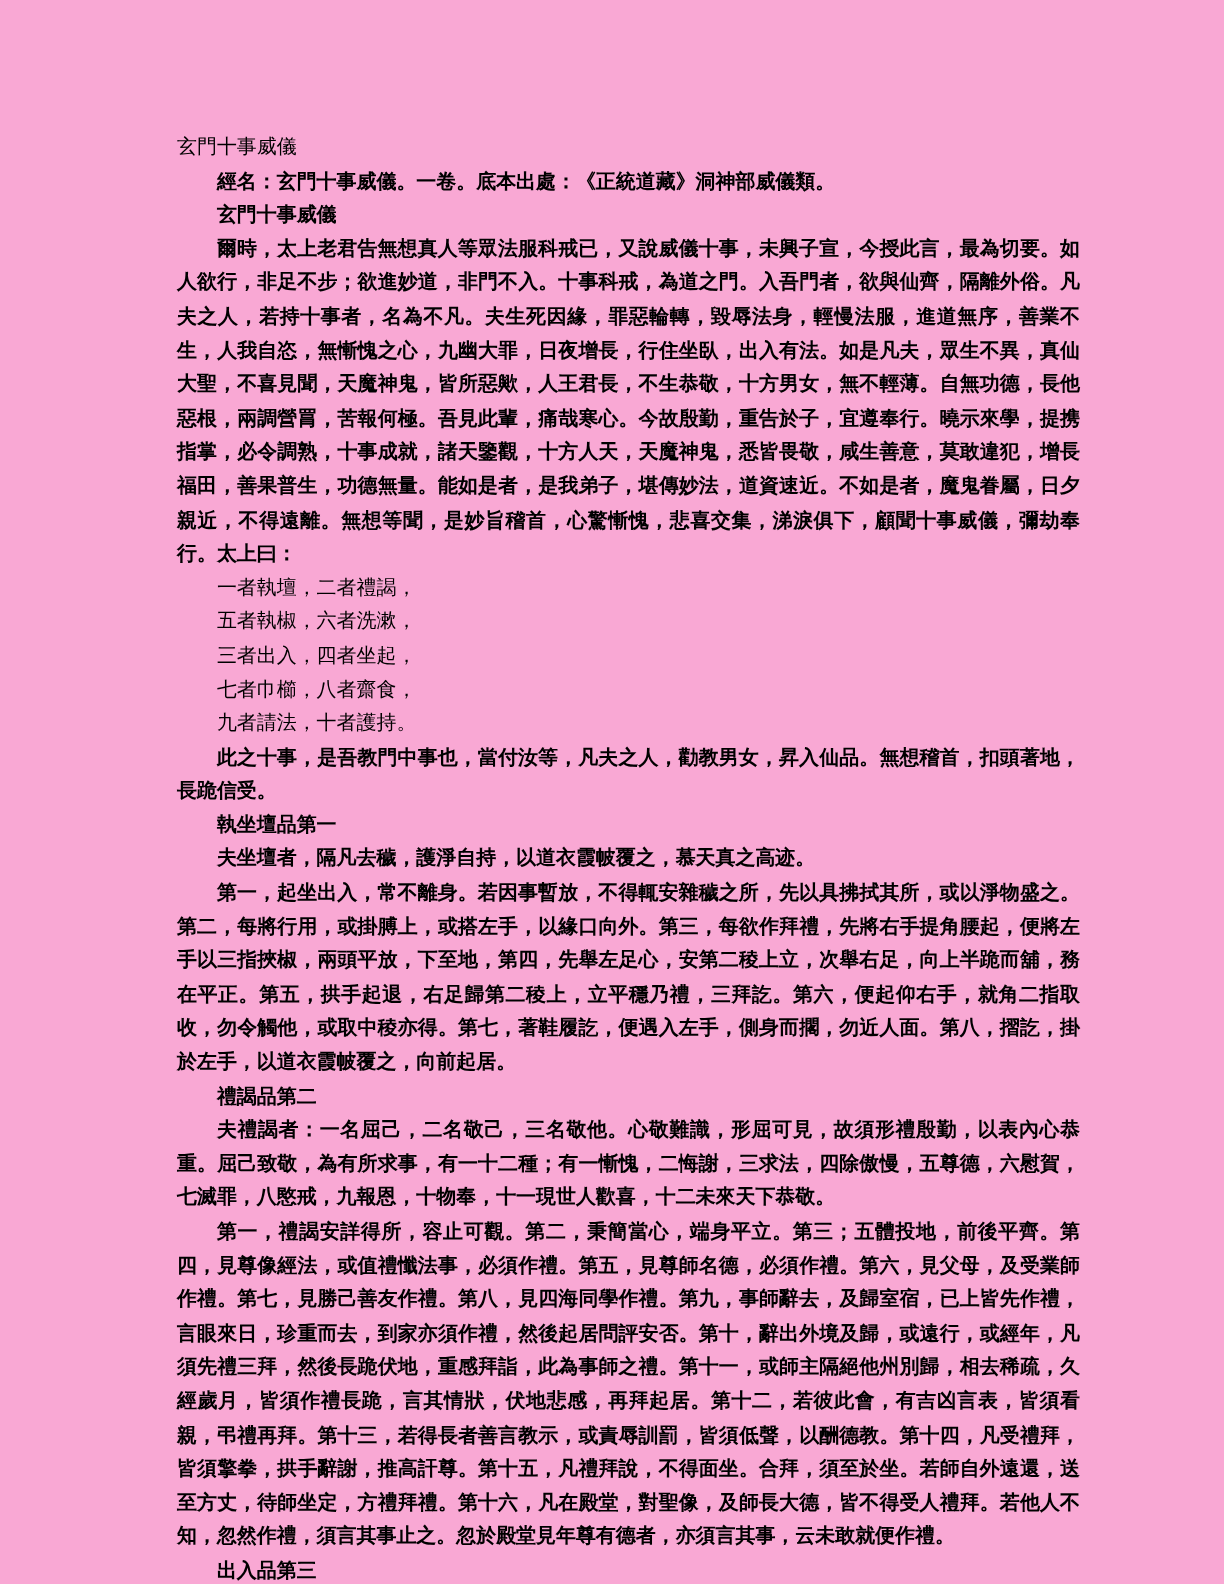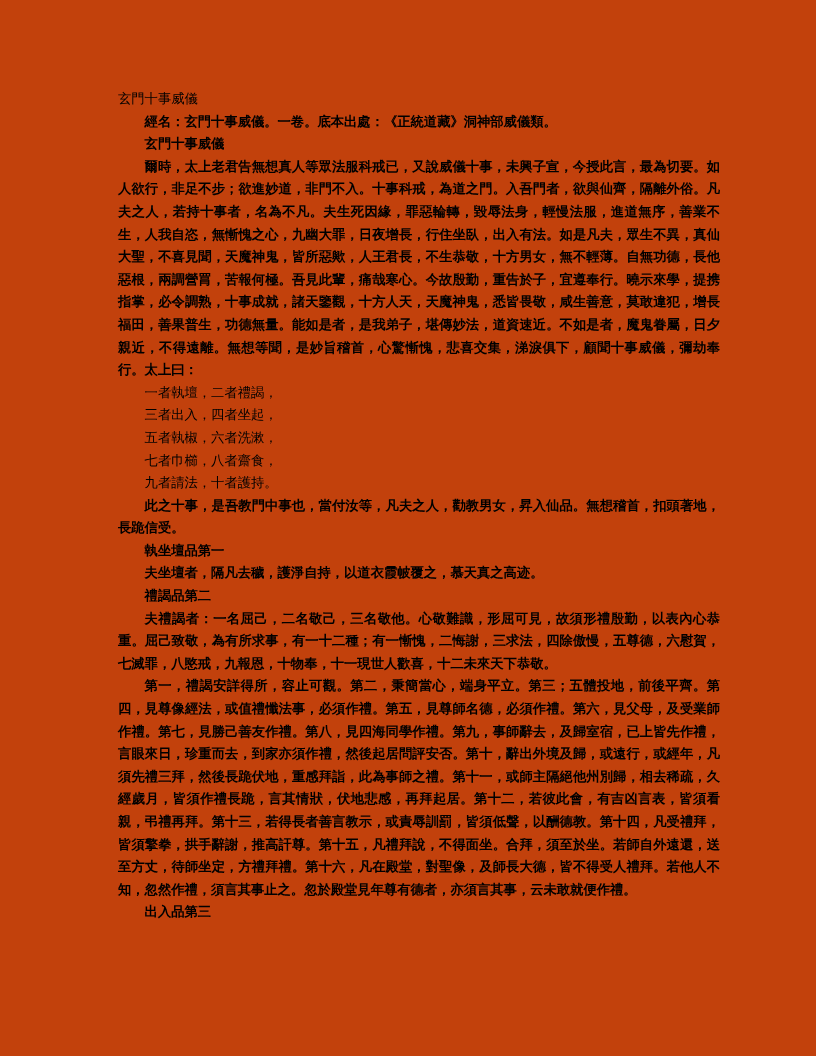--- a/index.html
+++ b/index.html
@@ -3,21 +3,21 @@
 <meta charset="utf-8">
 <style>
   html, body {
     margin: 0;
     padding: 0;
     background: #ffffff;
   }
   .page {
     width: 816px;
     height: 1056px;
-    background: #c2410c;
+    background: #f9a8d4;
     position: relative;
     box-sizing: border-box;
     padding: 88px 96px 60px 118px;
     font-family: "DejaVu Sans", "Liberation Sans", sans-serif;
     color: #000000;
   }
   .doc {
     font-size: 13.3px;
     line-height: 22.6px;
     text-align: justify;
@@ -43,26 +43,27 @@
 </head>
 <body>
 
 <div class="page">
   <div class="doc">
     <p class="p-flush">玄門十事威儀</p>
     <p class="p-indent">經名：玄門十事威儀。一卷。底本出處：《正統道藏》洞神部威儀類。</p>
     <p class="p-indent">玄門十事威儀</p>
     <p class="p-indent">爾時，太上老君告無想真人等眾法服科戒已，又說威儀十事，未興子宣，今授此言，最為切要。如人欲行，非足不步；欲進妙道，非門不入。十事科戒，為道之門。入吾門者，欲與仙齊，隔離外俗。凡夫之人，若持十事者，名為不凡。夫生死因緣，罪惡輪轉，毀辱法身，輕慢法服，進道無序，善業不生，人我自恣，無慚愧之心，九幽大罪，日夜增長，行住坐臥，出入有法。如是凡夫，眾生不異，真仙大聖，不喜見聞，天魔神鬼，皆所惡歟，人王君長，不生恭敬，十方男女，無不輕薄。自無功德，長他惡根，兩調營罥，苦報何極。吾見此輩，痛哉寒心。今故殷勤，重告於子，宜遵奉行。曉示來學，提携指掌，必令調熟，十事成就，諸天鑒觀，十方人天，天魔神鬼，悉皆畏敬，咸生善意，莫敢違犯，增長福田，善果普生，功德無量。能如是者，是我弟子，堪傳妙法，道資速近。不如是者，魔鬼眷屬，日夕親近，不得遠離。無想等聞，是妙旨稽首，心驚慚愧，悲喜交集，涕淚俱下，顧聞十事威儀，彌劫奉行。太上曰：</p>
     <p class="p-list">一者執壇，二者禮謁，</p>
+    <p class="p-list">五者執椒，六者洗漱，</p>
     <p class="p-list">三者出入，四者坐起，</p>
-    <p class="p-list">五者執椒，六者洗漱，</p>
     <p class="p-list">七者巾櫛，八者齋食，</p>
     <p class="p-list">九者請法，十者護持。</p>
     <p class="p-indent">此之十事，是吾教門中事也，當付汝等，凡夫之人，勸教男女，昇入仙品。無想稽首，扣頭著地，長跪信受。</p>
     <p class="p-indent">執坐壇品第一</p>
     <p class="p-indent">夫坐壇者，隔凡去穢，護淨自持，以道衣霞帔覆之，慕天真之高迹。</p>
+    <p class="p-indent">第一，起坐出入，常不離身。若因事暫放，不得輒安雜穢之所，先以具拂拭其所，或以淨物盛之。第二，每將行用，或掛膊上，或搭左手，以緣口向外。第三，每欲作拜禮，先將右手提角腰起，便將左手以三指挾椒，兩頭平放，下至地，第四，先舉左足心，安第二稜上立，次舉右足，向上半跪而舖，務在平正。第五，拱手起退，右足歸第二稜上，立平穩乃禮，三拜訖。第六，便起仰右手，就角二指取收，勿令觸他，或取中稜亦得。第七，著鞋履訖，便遇入左手，側身而擱，勿近人面。第八，摺訖，掛於左手，以道衣霞帔覆之，向前起居。</p>
     <p class="p-indent">禮謁品第二</p>
     <p class="p-indent">夫禮謁者：一名屈己，二名敬己，三名敬他。心敬難識，形屈可見，故須形禮殷勤，以表內心恭重。屈己致敬，為有所求事，有一十二種；有一慚愧，二悔謝，三求法，四除傲慢，五尊德，六慰賀，七滅罪，八愍戒，九報恩，十物奉，十一現世人歡喜，十二未來天下恭敬。</p>
     <p class="p-indent">第一，禮謁安詳得所，容止可觀。第二，秉簡當心，端身平立。第三；五體投地，前後平齊。第四，見尊像經法，或值禮懺法事，必須作禮。第五，見尊師名德，必須作禮。第六，見父母，及受業師作禮。第七，見勝己善友作禮。第八，見四海同學作禮。第九，事師辭去，及歸室宿，已上皆先作禮，言眼來日，珍重而去，到家亦須作禮，然後起居問評安否。第十，辭出外境及歸，或遠行，或經年，凡須先禮三拜，然後長跪伏地，重感拜詣，此為事師之禮。第十一，或師主隔絕他州別歸，相去稀疏，久經歲月，皆須作禮長跪，言其情狀，伏地悲感，再拜起居。第十二，若彼此會，有吉凶言表，皆須看親，弔禮再拜。第十三，若得長者善言教示，或責辱訓罰，皆須低聲，以酬德教。第十四，凡受禮拜，皆須擎拳，拱手辭謝，推高訐尊。第十五，凡禮拜說，不得面坐。合拜，須至於坐。若師自外遠還，送至方丈，待師坐定，方禮拜禮。第十六，凡在殿堂，對聖像，及師長大德，皆不得受人禮拜。若他人不知，忽然作禮，須言其事止之。忽於殿堂見年尊有德者，亦須言其事，云未敢就便作禮。</p>
     <p class="p-indent">出入品第三</p>
 
   </div>
 </div>
 
 </body></html>

